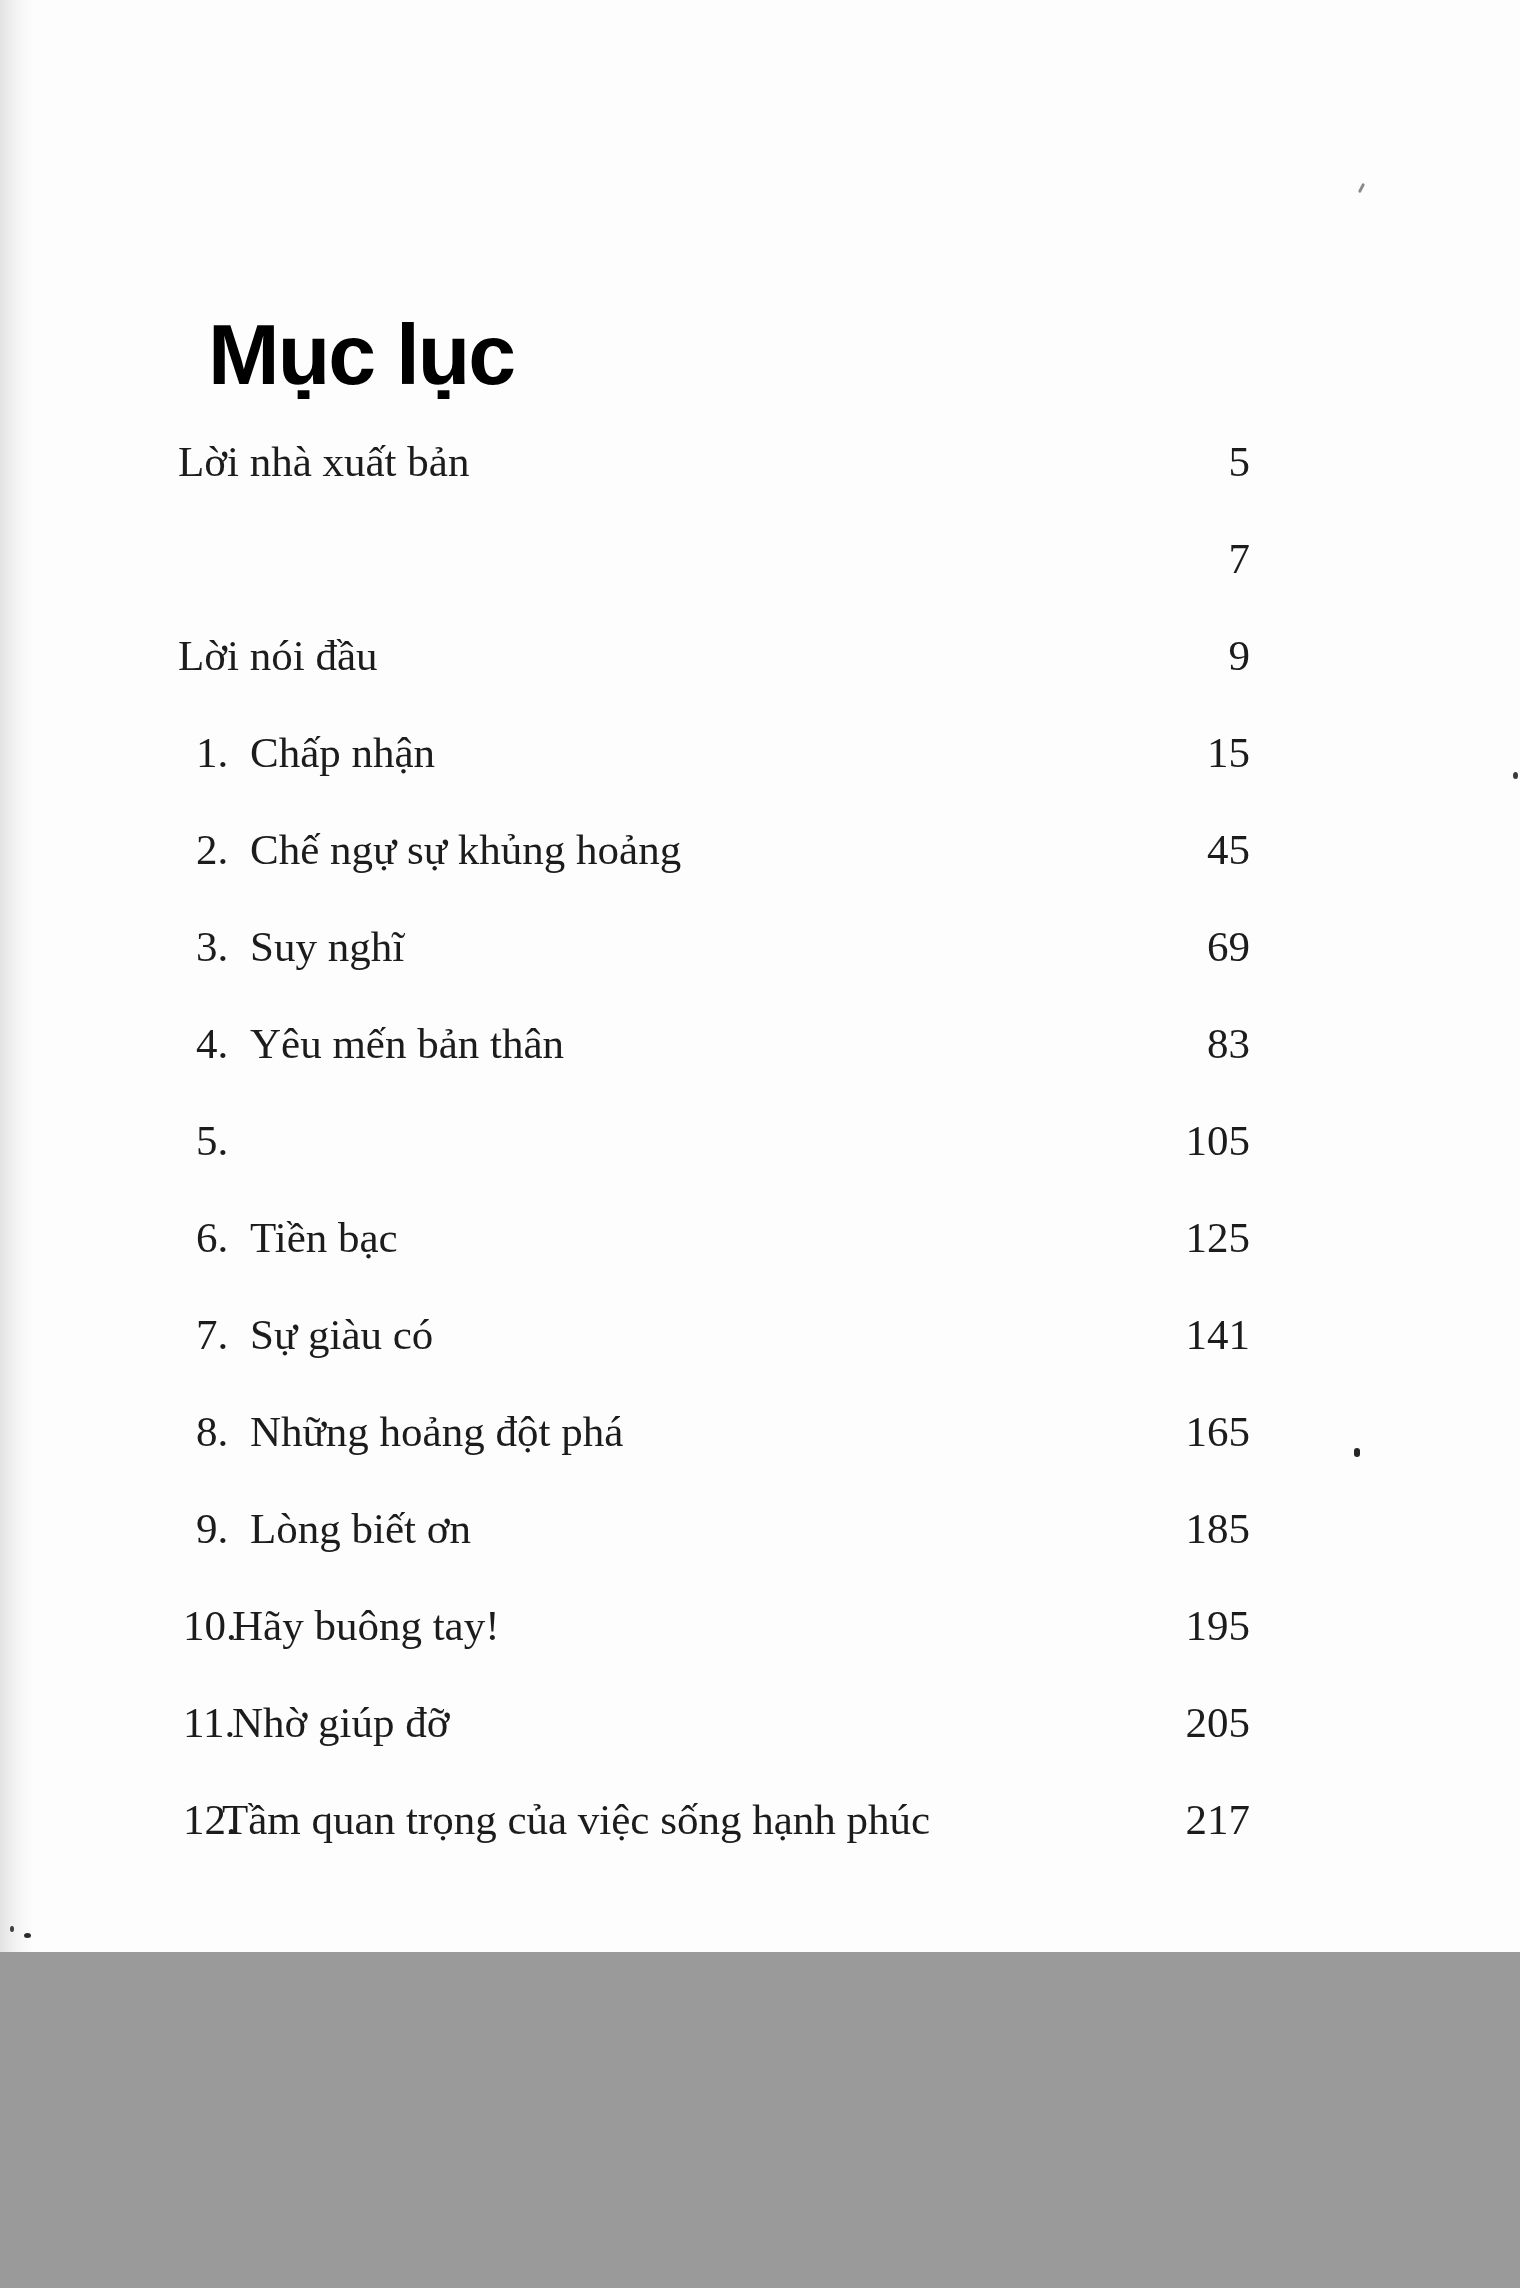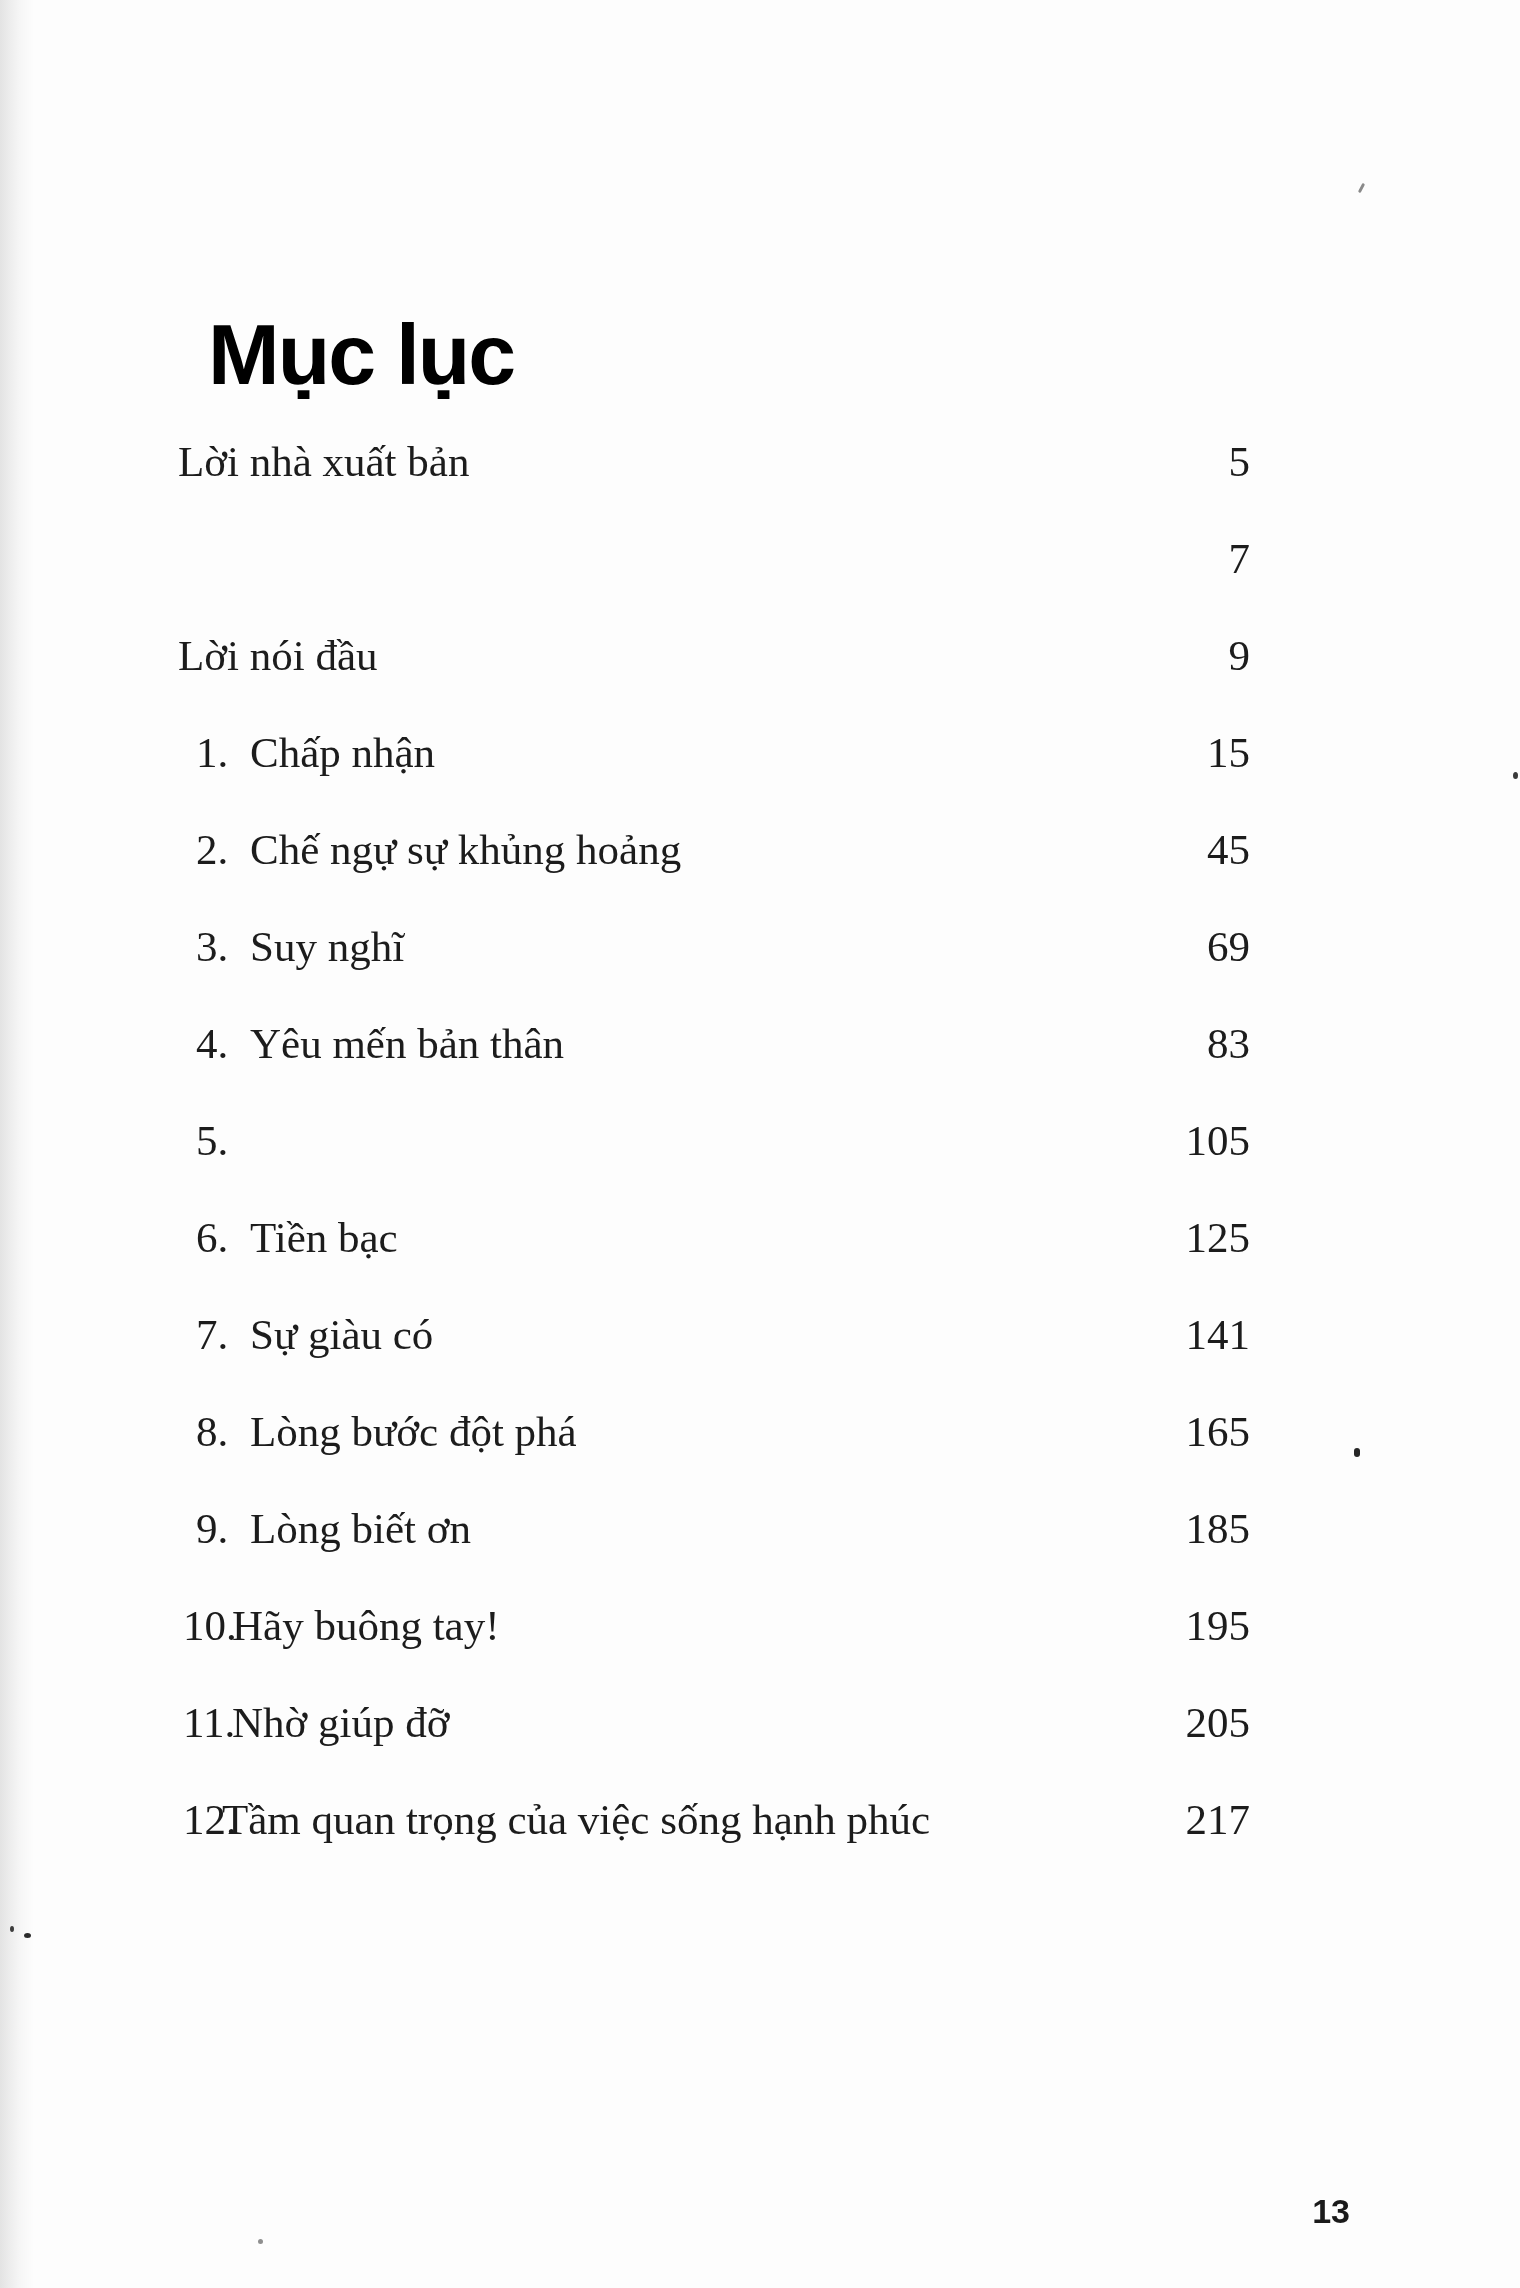--- a/index.html
+++ b/index.html
@@ -1,18 +1,18 @@
 <!DOCTYPE html>
 <html><head>
 <meta charset="utf-8">
 <style>
   html,body{margin:0;padding:0;background:#9a9a9a;}
   .page{
     position:relative;
-    width:1520px;height:2288px;
+    width:1520px;height:1952px;
     background:#fdfdfd;
     overflow:hidden;
     font-family:"Liberation Serif","DejaVu Serif",serif;
     color:#1c1c1c;
   }
   
   .scan-edge{
     position:absolute;left:0;top:0;bottom:0;width:34px;
     background:linear-gradient(90deg,#e3e3e3 0px,#ededed 10px,#f6f6f6 20px,rgba(253,253,253,0) 34px);
   }
@@ -106,21 +106,21 @@
       <span class="label">Tiền bạc</span>
       <span class="pg">125</span>
     </div>
     <div class="row">
       <span class="num">7.</span>
       <span class="label">Sự giàu có</span>
       <span class="pg">141</span>
     </div>
     <div class="row">
       <span class="num">8.</span>
-      <span class="label">Lòng bước đột phá</span>
+      <span class="label">Những hoảng đột phá</span>
       <span class="pg">165</span>
     </div>
     <div class="row">
       <span class="num">9.</span>
       <span class="label">Lòng biết ơn</span>
       <span class="pg">185</span>
     </div>
     <div class="row two">
       <span class="num">10.</span>
       <span class="label">Hãy buông tay!</span>

